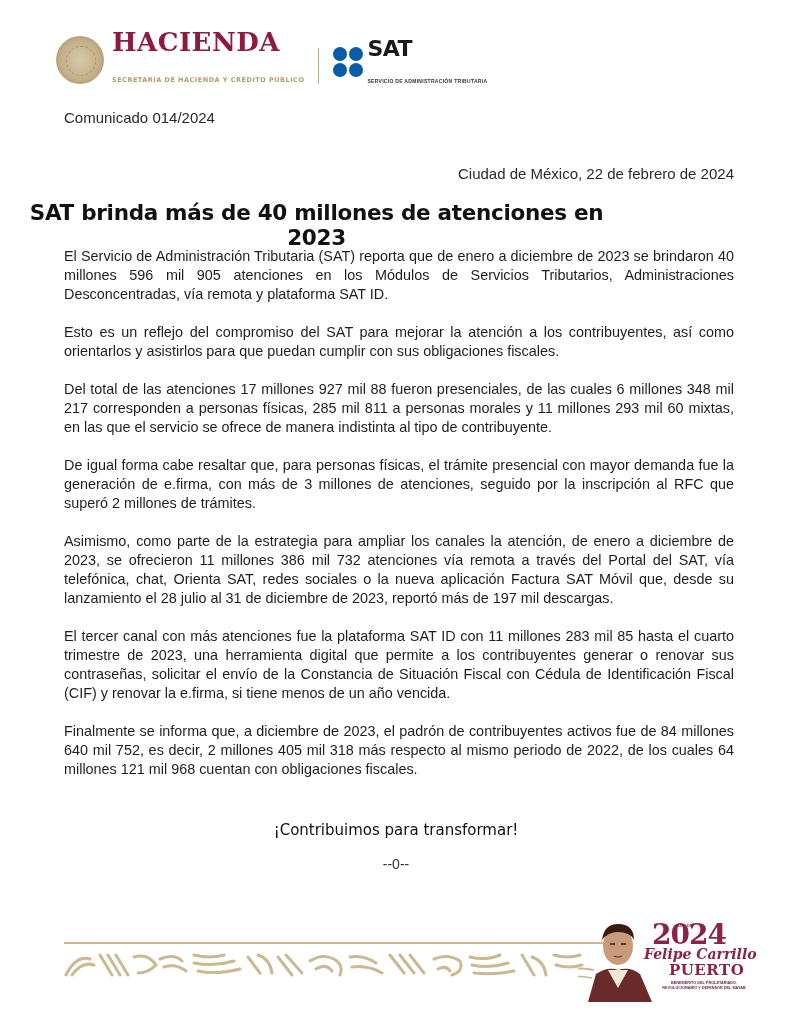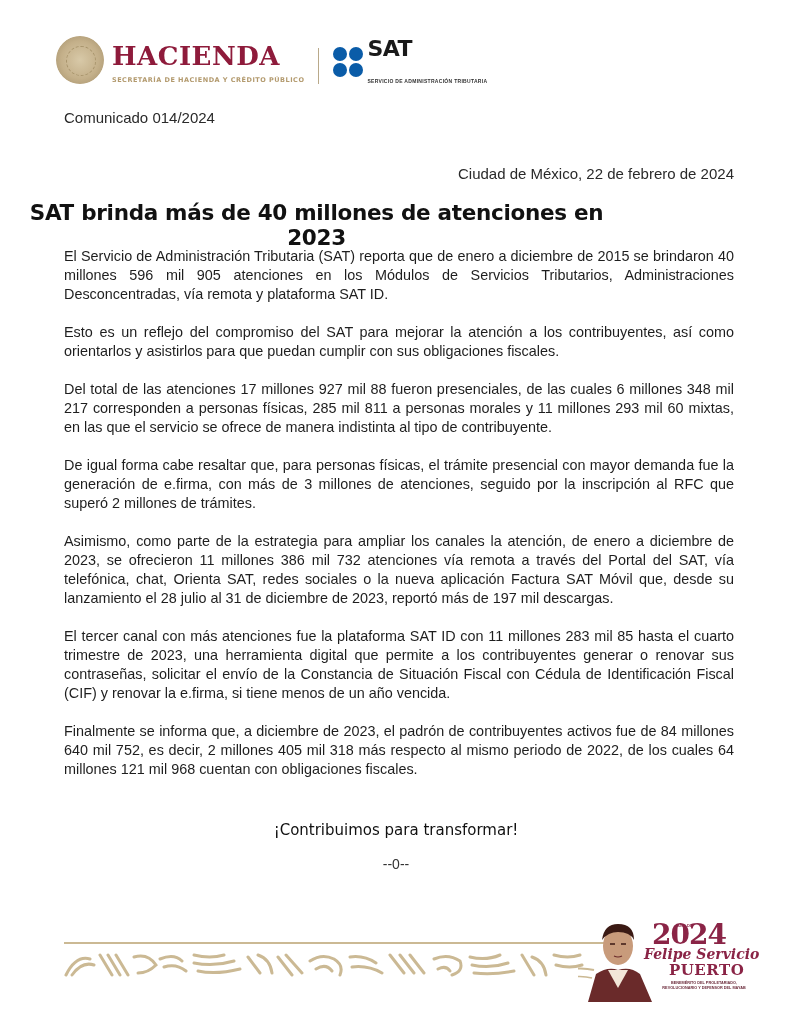--- a/index.html
+++ b/index.html
@@ -2,21 +2,21 @@
 <html><head>
 <meta charset="utf-8">
 <style>
   html, body { margin: 0; padding: 0; background: #ffffff; }
   body { width: 792px; height: 1024px; position: relative; overflow: hidden; font-family: "Liberation Sans", sans-serif; color: #1c1c1c; }
   .header { position: absolute; left: 56px; top: 32px; height: 52px; display: flex; align-items: flex-end; }
   .seal { width: 48px; height: 48px; border-radius: 50%; background: radial-gradient(circle at 50% 50%, #d8c9a8 0%, #c4b08a 55%, #b8a47e 70%, #e6dbc4 72%, #cfbf9c 100%); position: relative; }
   .seal::after { content: ""; position: absolute; left: 10px; top: 10px; width: 28px; height: 28px; border-radius: 50%; border: 1px dashed #a8946c; }
   .hacienda { margin-left: 8px; display: flex; flex-direction: column; }
   .hacienda-name { font-family: "DejaVu Serif", serif; font-size: 26px; color: #8e1b3b; letter-spacing: 0.5px; line-height: 28px; font-weight: bold; }
-  .hacienda-sub { font-family: "DejaVu Sans", sans-serif; font-size: 6.5px; color: #b39a6e; font-weight: bold; letter-spacing: 0.5px; margin-top: 6px; }
+  .hacienda-sub { font-family: "DejaVu Sans", sans-serif; font-size: 6.5px; color: #b39a6e; font-weight: bold; letter-spacing: 0.5px; margin-top: 20px; }
   .vsep { width: 1px; height: 36px; background: #b9a98a; margin: 0 14px; }
   .sat-logo { display: flex; align-items: center; }
   .dots { display: grid; grid-template-columns: 14px 14px; grid-template-rows: 14px 14px; gap: 2px; }
   .dot { width: 14px; height: 14px; border-radius: 50%; background: #0a5ca8; }
   .sat-text { margin-left: 4px; display: flex; flex-direction: column; gap: 16px; }
   .sat-name { font-family: "DejaVu Sans", sans-serif; font-weight: bold; font-size: 22px; color: #1a1a1a; line-height: 20px; letter-spacing: -0.5px; }
   .sat-sub { font-size: 5px; color: #333; font-weight: bold; letter-spacing: 0.3px; margin-top: 3px; }
 
   .comunicado { position: absolute; left: 64px; top: 109px; font-size: 15px; color: #2a2a2a; }
   .fecha { position: absolute; right: 58px; top: 165px; font-size: 15px; color: #2a2a2a; }
@@ -59,21 +59,21 @@
       <span class="sat-sub">SERVICIO DE ADMINISTRACIÓN TRIBUTARIA</span>
     </div>
   </div>
 </div>
 
 <div class="comunicado">Comunicado 014/2024</div>
 <div class="fecha">Ciudad de México, 22 de febrero de 2024</div>
 <div class="titulo">SAT brinda más de 40 millones de atenciones en 2023</div>
 
 <div class="body-text">
-  <p class="para">El Servicio de Administración Tributaria (SAT) reporta que de enero a diciembre de 2015 se brindaron 40 millones 596 mil 905 atenciones en los Módulos de Servicios Tributarios, Administraciones Desconcentradas, vía remota y plataforma SAT ID.</p>
+  <p class="para">El Servicio de Administración Tributaria (SAT) reporta que de enero a diciembre de 2023 se brindaron 40 millones 596 mil 905 atenciones en los Módulos de Servicios Tributarios, Administraciones Desconcentradas, vía remota y plataforma SAT ID.</p>
   <p class="para">Esto es un reflejo del compromiso del SAT para mejorar la atención a los contribuyentes, así como orientarlos y asistirlos para que puedan cumplir con sus obligaciones fiscales.</p>
   <p class="para">Del total de las atenciones 17 millones 927 mil 88 fueron presenciales, de las cuales 6 millones 348 mil 217 corresponden a personas físicas, 285 mil 811 a personas morales y 11 millones 293 mil 60 mixtas, en las que el servicio se ofrece de manera indistinta al tipo de contribuyente.</p>
   <p class="para">De igual forma cabe resaltar que, para personas físicas, el trámite presencial con mayor demanda fue la generación de e.firma, con más de 3 millones de atenciones, seguido por la inscripción al RFC que superó 2 millones de trámites.</p>
   <p class="para">Asimismo, como parte de la estrategia para ampliar los canales la atención, de enero a diciembre de 2023, se ofrecieron 11 millones 386 mil 732 atenciones vía remota a través del Portal del SAT, vía telefónica, chat, Orienta SAT, redes sociales o la nueva aplicación Factura SAT Móvil que, desde su lanzamiento el 28 julio al 31 de diciembre de 2023, reportó más de 197 mil descargas.</p>
   <p class="para">El tercer canal con más atenciones fue la plataforma SAT ID con 11 millones 283 mil 85 hasta el cuarto trimestre de 2023, una herramienta digital que permite a los contribuyentes generar o renovar sus contraseñas, solicitar el envío de la Constancia de Situación Fiscal con Cédula de Identificación Fiscal (CIF) y renovar la e.firma, si tiene menos de un año vencida.</p>
   <p class="para">Finalmente se informa que, a diciembre de 2023, el padrón de contribuyentes activos fue de 84 millones 640 mil 752, es decir, 2 millones 405 mil 318 más respecto al mismo periodo de 2022, de los cuales 64 millones 121 mil 968 cuentan con obligaciones fiscales.</p>
 </div>
 
 <div class="lema">¡Contribuimos para transformar!</div>
 <div class="cierre">--0--</div>
@@ -91,16 +91,16 @@
     <path d="M-20 70 Q0 64 14 68" fill="none" stroke="#cbb994" stroke-width="1.5"></path>
     <path d="M10 92 L18 64 Q30 56 40 60 Q52 56 62 64 L74 92 Z" fill="#6a2a2a"></path>
     <path d="M30 60 L40 78 L50 60 Z" fill="#f2e6d8"></path>
     <ellipse cx="40" cy="36" rx="15" ry="19" fill="#c89b7b"></ellipse>
     <path d="M24 30 Q26 14 40 14 Q56 14 56 30 Q52 22 40 22 Q30 22 24 30 Z" fill="#3b1a14"></path>
     <path d="M32 34 h5 M43 34 h5" stroke="#3b1a14" stroke-width="1.5"></path>
     <path d="M36 46 Q40 48 44 46" stroke="#6a2a2a" stroke-width="1.2" fill="none"></path>
   </svg>
   <span class="year">2024</span>
   <span class="year-small">AÑO DE</span>
-  <span class="fcp">Felipe Servicio</span>
+  <span class="fcp">Felipe Carrillo</span>
   <span class="puerto">PUERTO</span>
   <span class="emb-sub">BENEMÉRITO DEL PROLETARIADO, REVOLUCIONARIO Y DEFENSOR DEL MAYAB</span>
 </div>
 
 </body></html>

